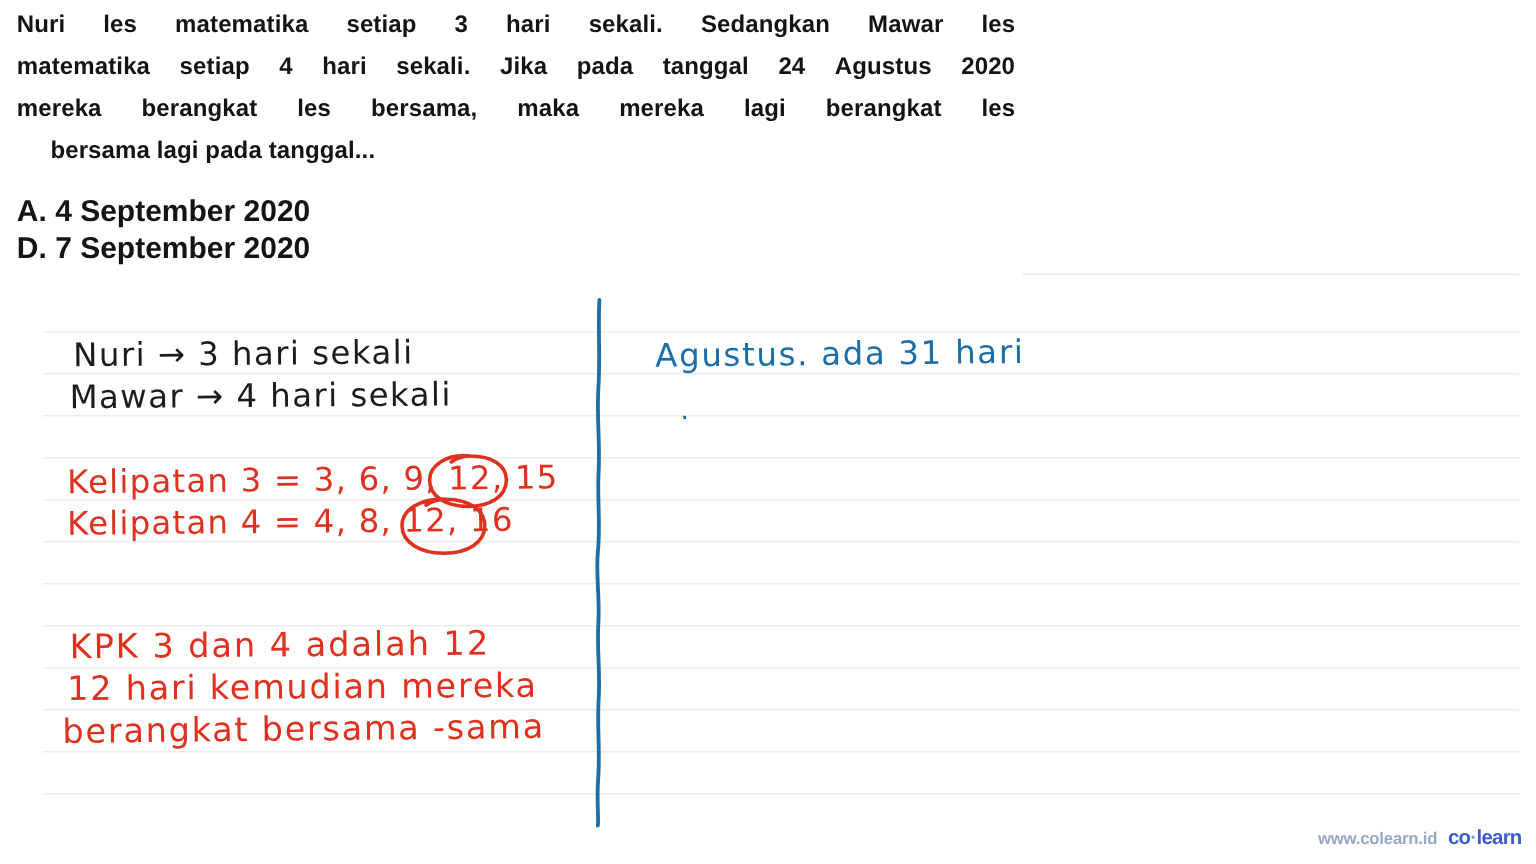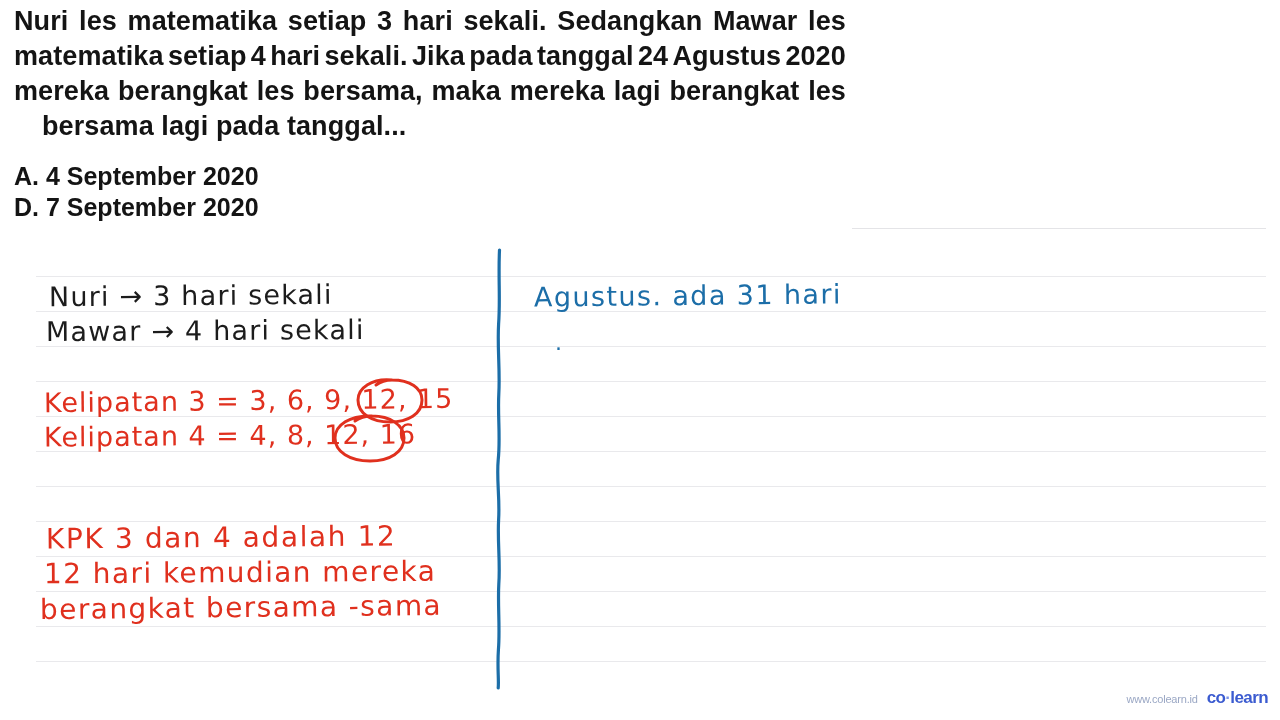--- a/index.html
+++ b/index.html
@@ -17,21 +17,21 @@
   }
 
   
   #question-block {
     position: absolute;
     left: 14px;
     top: 4px;
     width: 832px;
   }
   .q-line {
-    font-size: 27px;
+    font-size: 20px;
     font-weight: 700;
     letter-spacing: 0.1px;
     line-height: 35px;
     color: #141414;
     white-space: nowrap;
     display: flex;
     justify-content: space-between;
   }
   .q-line.last {
     display: block;
@@ -85,21 +85,21 @@
     position: absolute;
     left: 482px;
     top: 248px;
     width: 36px;
     height: 442px;
   }
 
   
   .hw-layer {
     position: absolute;
-    left: 4px; top: 0;
+    left: 16px; top: 0;
     width: 1084px; height: 720px;
     pointer-events: none;
     padding-left: 38px;
   }
   .hw {
     position: absolute;
     white-space: nowrap;
     font-family: "DejaVu Sans", sans-serif;
     font-weight: 400;
   }
@@ -113,22 +113,22 @@
   
   #logo {
     position: absolute;
     right: 12px;
     bottom: 12px;
     display: flex;
     align-items: baseline;
     gap: 9px;
   }
   #logo-url {
-    font-size: 11px;
-    font-weight: 400;
+    font-size: 14px;
+    font-weight: 700;
     letter-spacing: -0.2px;
     color: #9aa7c4;
   }
   #logo-word {
     font-size: 17px;
     font-weight: 700;
     letter-spacing: -0.6px;
     color: #3b5bd0;
   }
   #logo-word .light { color: #7b93e8; font-weight: 700; }

